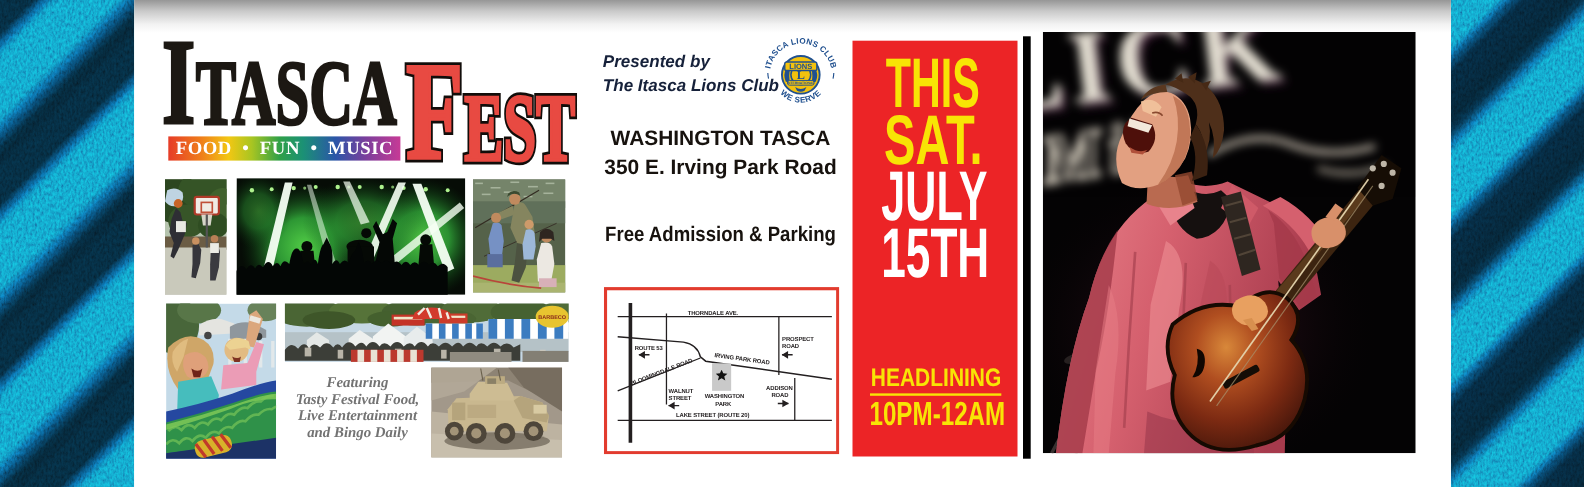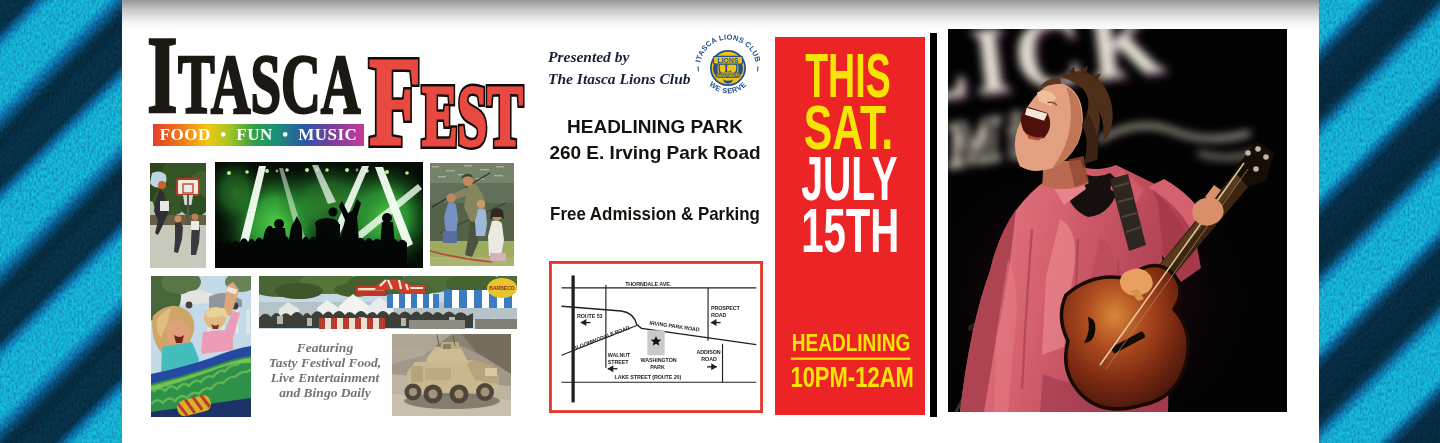--- a/index.html
+++ b/index.html
@@ -331,21 +331,21 @@
         <circle cx="26" cy="58" r="4.5" fill="#a39478"></circle>
     <circle cx="52" cy="60" r="9.5" fill="#4e463a"></circle>
         <circle cx="52" cy="60" r="4.6" fill="#a39478"></circle>
     <circle cx="78" cy="60" r="9.5" fill="#4e463a"></circle>
         <circle cx="78" cy="60" r="4.6" fill="#a39478"></circle>
     <circle cx="98" cy="58" r="8.5" fill="#4e463a"></circle>
         <circle cx="98" cy="58" r="4" fill="#a39478"></circle>
     </g>
   </svg>
 
-  <div class="abs" style="left:548px;top:46px;width:200px;font-family:Liberation Serif, serif;font-style:italic;font-weight:bold;font-size:15.5px;line-height:21.5px;color:#16213a;">Presented by<br>The Itasca Lions Club</div>
+  <div class="abs" style="left:548px;top:46px;width:200px;font-family:Liberation Sans, sans-serif;font-style:italic;font-weight:bold;font-size:15.5px;line-height:21.5px;color:#16213a;">Presented by<br>The Itasca Lions Club</div>
 
   <svg class="abs" style="left:692px;top:32px" width="72" height="72" viewBox="0 0 84 84">
     <defs>
       <path id="arcTop" d="M 15.0,60.9 A 33,33 0 1 1 69.0,60.9"></path>
       <path id="arcBot" d="M 16.5,56.8 A 29.5,29.5 0 0 0 67.5,56.8"></path>
     </defs>
     <g font-family="Liberation Sans, sans-serif" font-weight="bold" fill="#20508f">
       <text font-size="8.6" letter-spacing="0.3"><textPath href="#arcTop" startOffset="50%" text-anchor="middle">ITASCA LIONS CLUB</textPath></text>
       <text font-size="8.6" letter-spacing="0.5"><textPath href="#arcBot" startOffset="50%" text-anchor="middle">WE SERVE</textPath></text>
       <path d="M 7,40 A 35.5,35.5 0 0 0 7.8,46" fill="none" stroke="#20508f" stroke-width="1.2"></path>
@@ -357,23 +357,23 @@
     <path d="M 26,37 q -3,5 0,12 l 5,2.5 q -2.5,-8.5 0,-16.5 z" fill="#20508f"></path>
     <path d="M 58,37 q 3,5 0,12 l -5,2.5 q 2.5,-8.5 0,-16.5 z" fill="#20508f"></path>
     <rect x="25" y="28.5" width="34" height="9" rx="2" fill="#f3c20e" stroke="#20508f" stroke-width="1.5"></rect>
     <text x="42" y="36" font-family="Liberation Sans, sans-serif" font-weight="bold" font-size="8" fill="#20508f" text-anchor="middle">LIONS</text>
     <text x="42" y="46.5" font-family="Liberation Serif, serif" font-weight="bold" font-size="13" fill="#20508f" text-anchor="middle">L</text>
     <rect x="28" y="48" width="28" height="5" rx="2" fill="#f3c20e" stroke="#20508f" stroke-width="1"></rect>
     <text x="42" y="52.2" font-family="Liberation Sans, sans-serif" font-weight="bold" font-size="3.6" fill="#20508f" text-anchor="middle">INTERNATIONAL</text>
     <path d="M 36,55 q 6,4 12,0 l -2,4 q -4,2 -8,0 z" fill="#20508f"></path>
   </svg>
 
-  <div class="abs" style="left:525px;top:116px;width:260px;text-align:center;font-weight:bold;font-size:19px;color:#17120e;letter-spacing:0px;white-space:nowrap;">HEADLINING PARK</div>
-
-  <div class="abs" style="left:525px;top:142px;width:260px;text-align:center;font-weight:bold;font-size:19px;color:#17120e;white-space:nowrap;">260 E. Irving Park Road</div>
+  <div class="abs" style="left:525px;top:116px;width:260px;text-align:center;font-weight:bold;font-size:19px;color:#17120e;letter-spacing:0px;white-space:nowrap;">WASHINGTON TASCA</div>
+
+  <div class="abs" style="left:525px;top:142px;width:260px;text-align:center;font-weight:bold;font-size:19px;color:#17120e;white-space:nowrap;">350 E. Irving Park Road</div>
 
   <div class="abs" style="left:525px;top:203px;width:260px;text-align:center;font-weight:bold;font-size:19px;color:#17120e;white-space:nowrap;transform:scaleX(0.89);transform-origin:50% 0;">Free Admission &amp; Parking</div>
 
   <svg class="abs" style="left:549px;top:261px" width="214" height="152" viewBox="0 0 222 158" preserveAspectRatio="none">
     <rect x="1.5" y="1.5" width="219" height="155" fill="#fff" stroke="#e23b2e" stroke-width="3"></rect>
     <g stroke="#231f20" fill="none">
 
       <line x1="25" y1="15" x2="25" y2="147" stroke-width="3.4"></line>
 
       <line x1="13" y1="28" x2="215" y2="28" stroke-width="1.2"></line>

